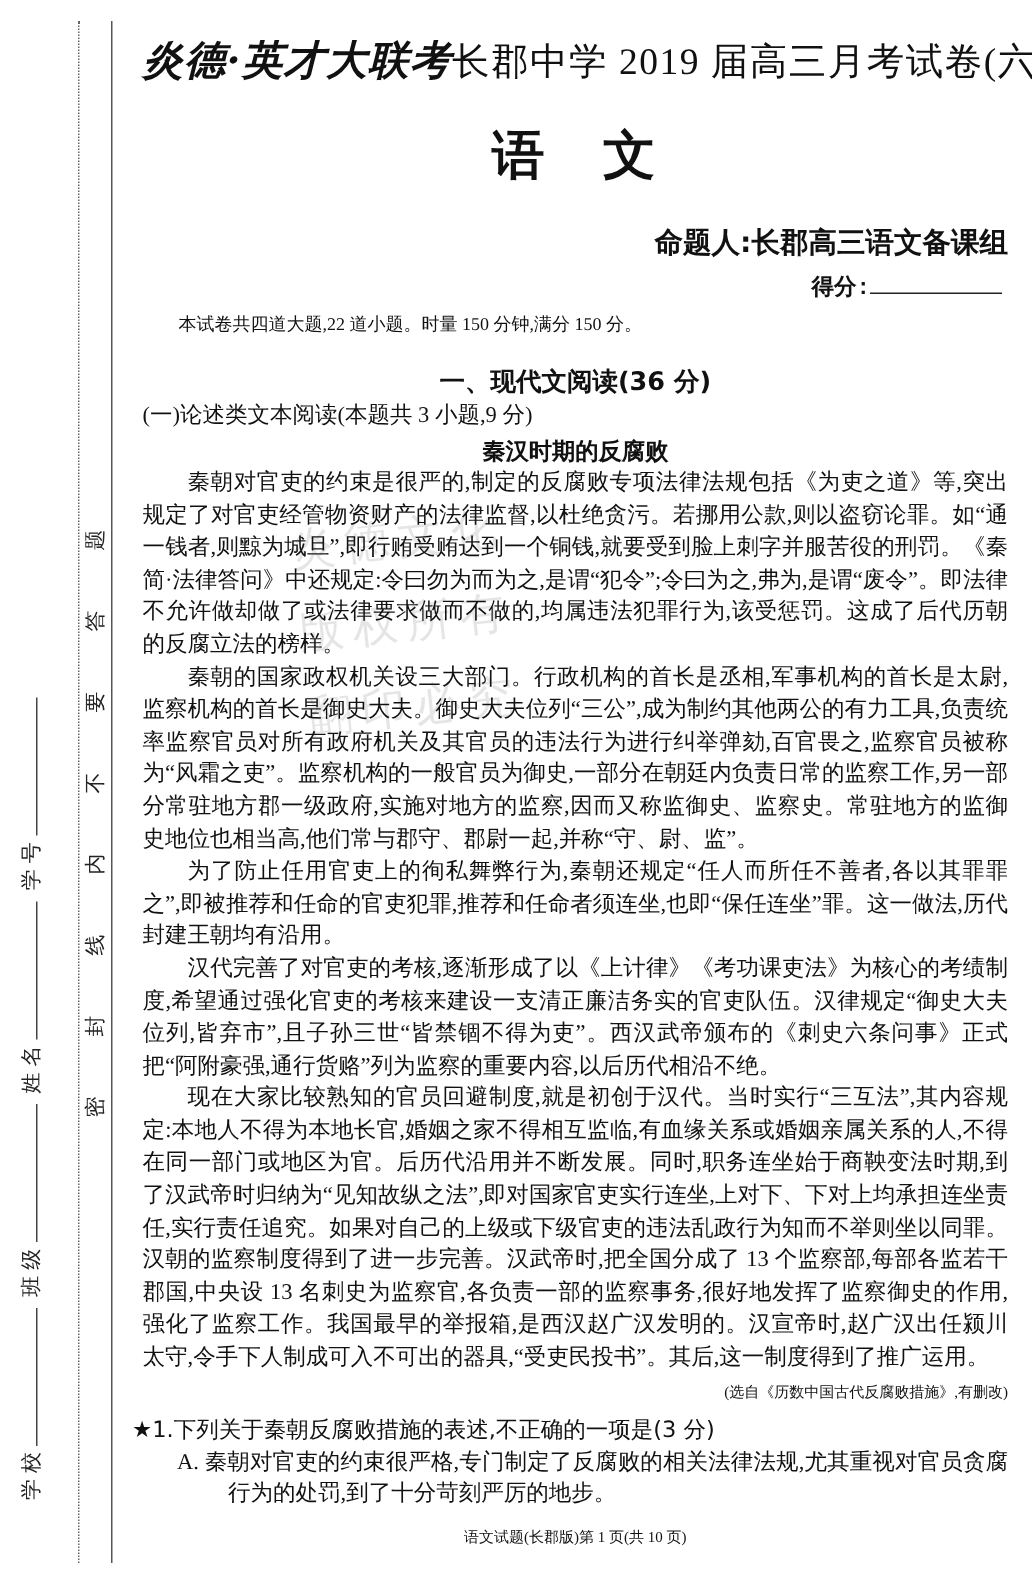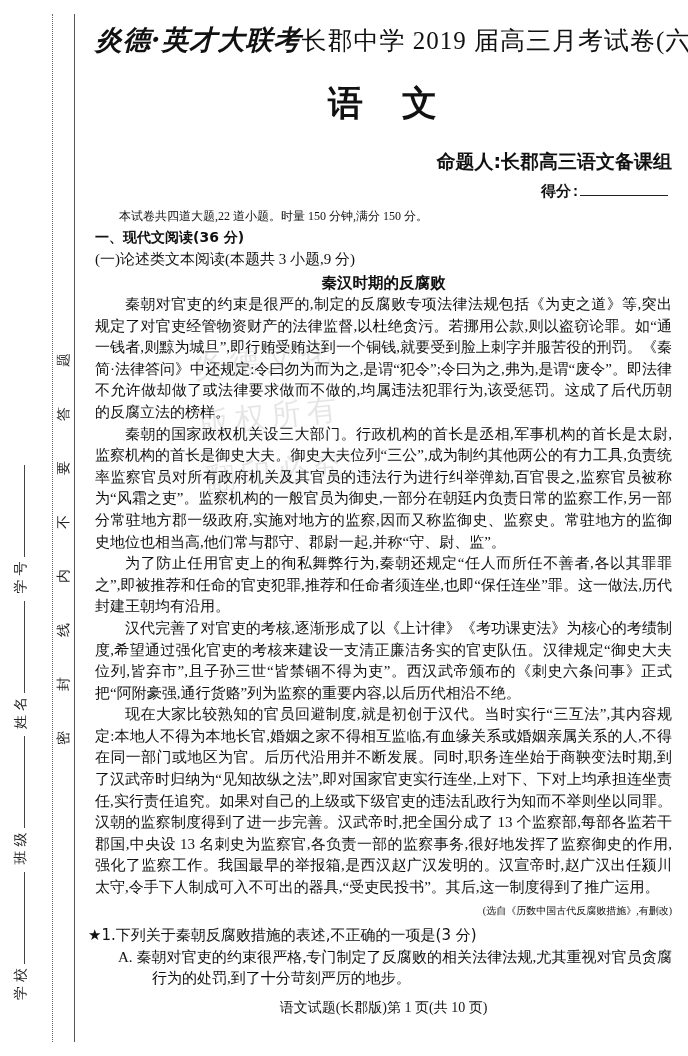--- a/index.html
+++ b/index.html
@@ -93,23 +93,23 @@
     display:inline-block;width:88px;
     border-bottom:1px solid #222;
     height:14px;vertical-align:baseline;
   }
   .notice{
     margin-top:5px;
     font-size:12px;line-height:21px;
     text-indent:2em;
   }
   .sec-heading{
-    margin-top:0;
-    font-family:"DejaVu Sans","Liberation Sans",sans-serif;
-    font-weight:bold;font-size:14px;line-height:21px;
+    margin-top:18px;
+    font-family:"DejaVu Sans","Liberation Sans",sans-serif;
+    font-weight:bold;font-size:17px;line-height:21px;text-align:center;
   }
   .sub-heading{
     font-size:15px;line-height:21px;margin-top:1px;
   }
   .instruction{
     font-size:15px;line-height:21px;margin-top:1px;
   }
   .article-title{
     text-align:center;
     font-family:"DejaVu Sans","Liberation Sans",sans-serif;
@@ -133,21 +133,21 @@
     margin-top:2px;margin-left:-7px;
   }
   .option{
     font-size:15px;line-height:21.6px;
     padding-left:57px;text-indent:-34px;
     text-align:justify;
     margin-top:1px;
   }
   .page-footer{
     text-align:center;
-    font-size:14px;line-height:18px;
+    font-size:10px;line-height:18px;
     margin-top:9px;
   }
 </style>
 </head>
 <body>
 
 <div id="page">
 
   <div class="student-fields">
     <span>学校</span><span class="blank"></span>

